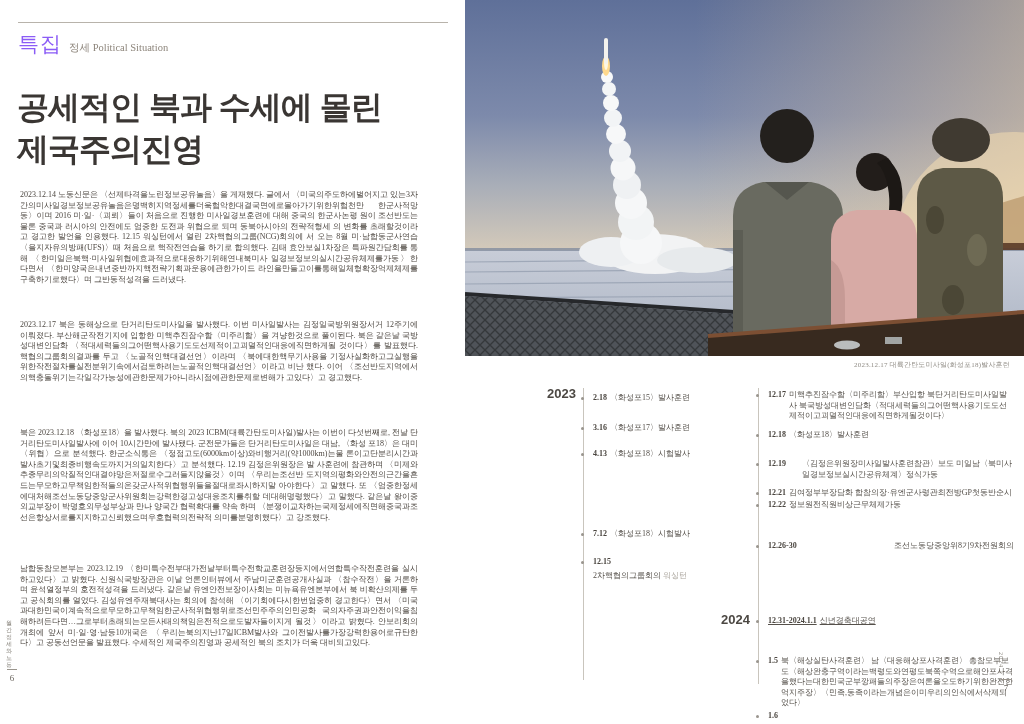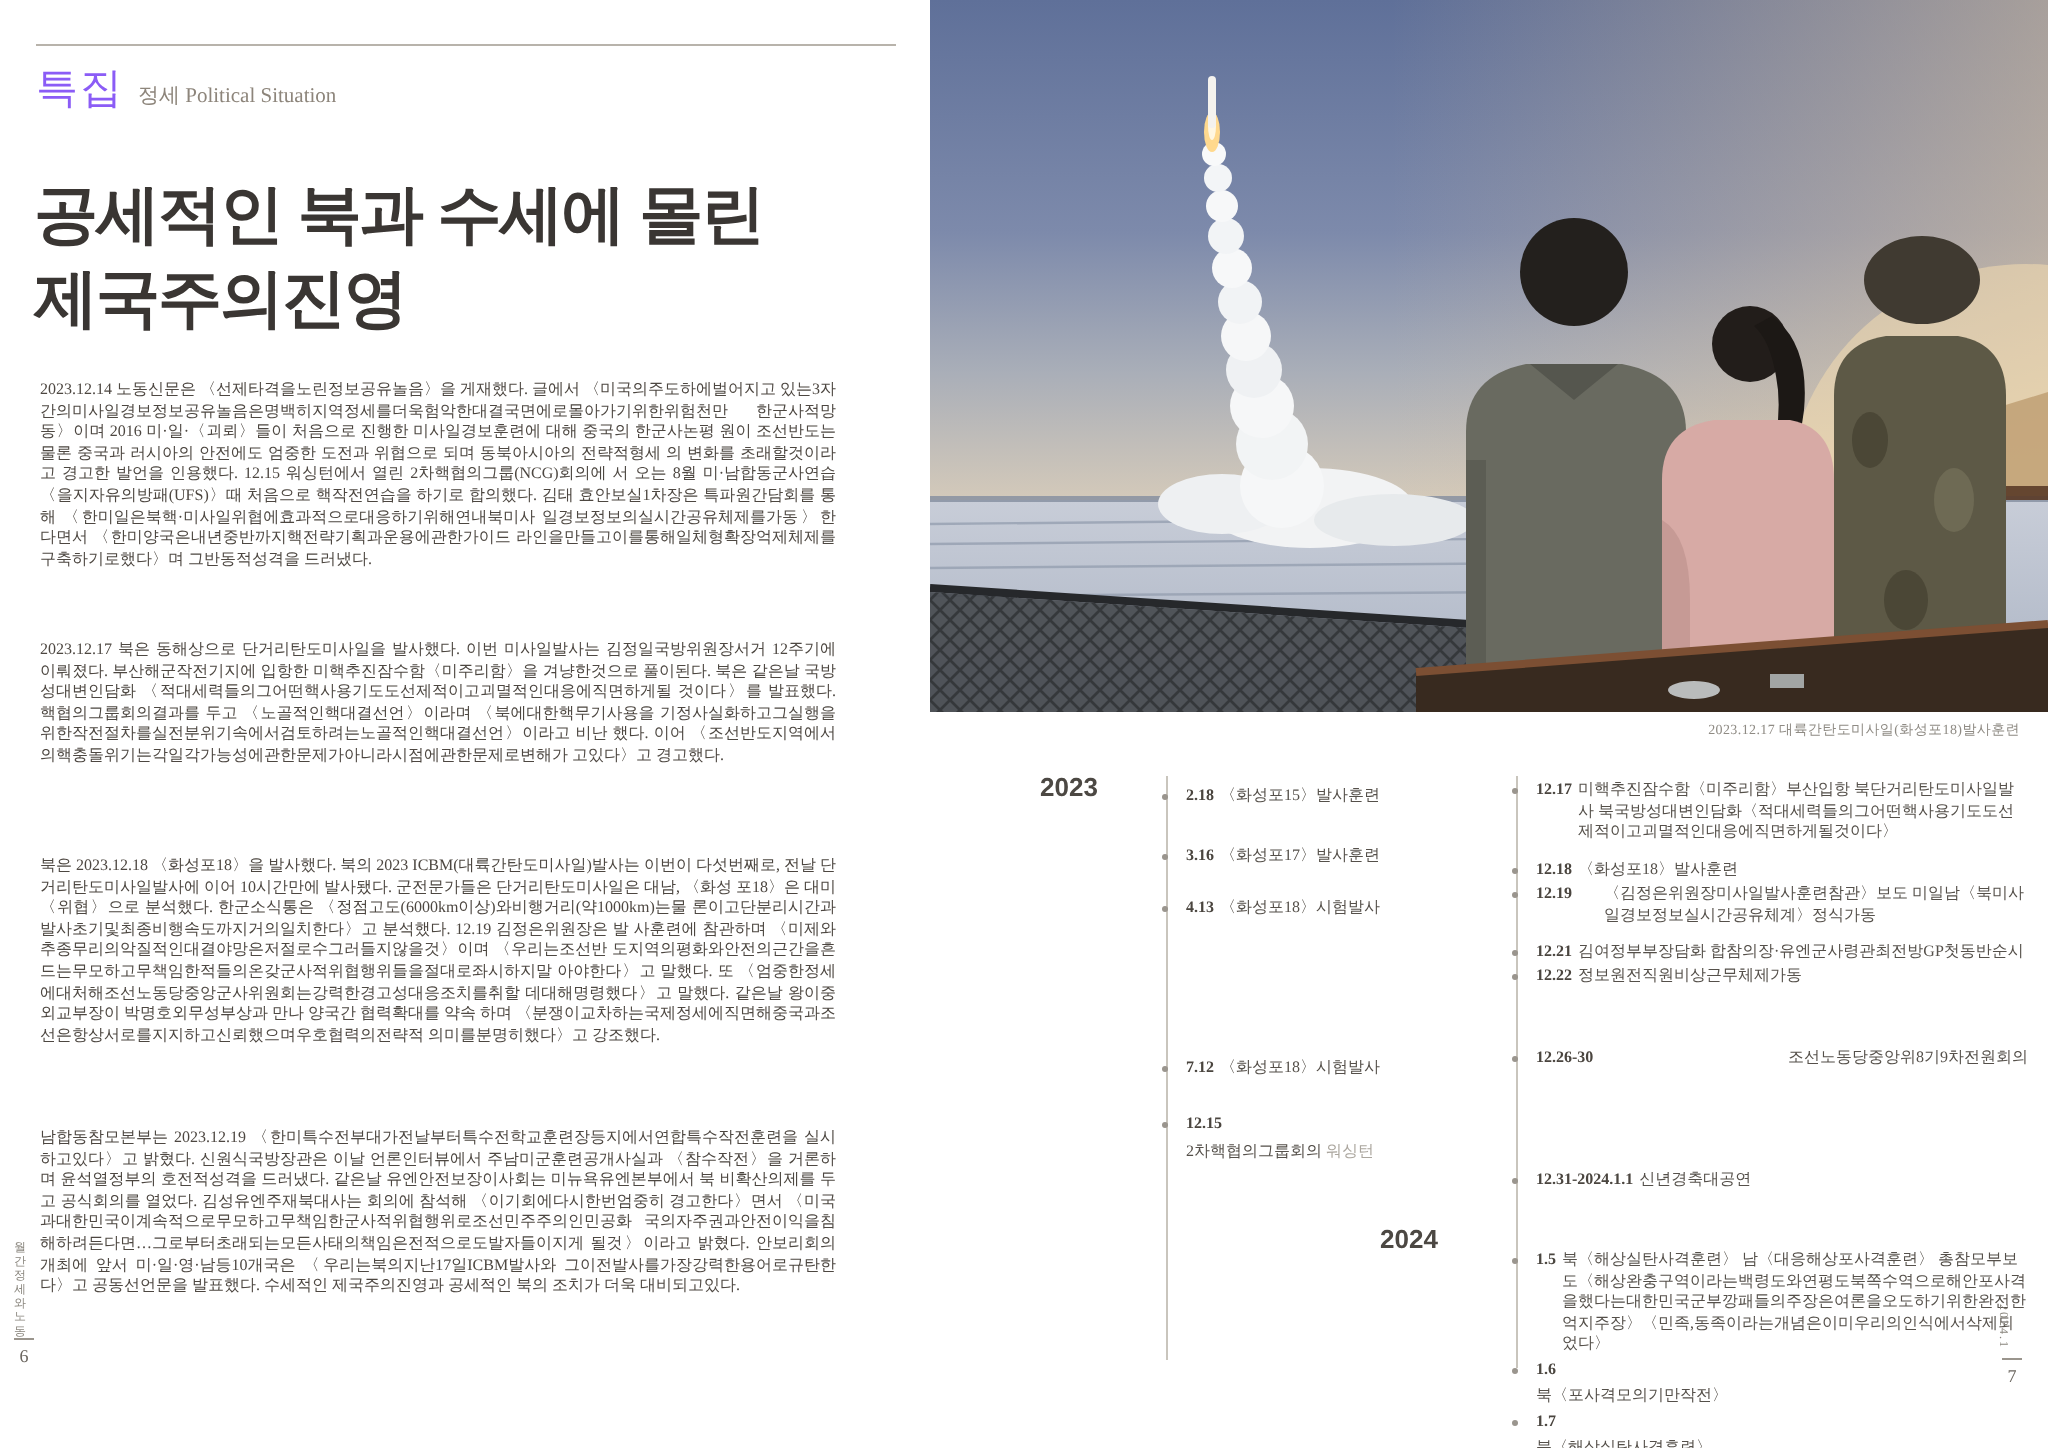--- a/index.html
+++ b/index.html
@@ -25,36 +25,36 @@
   .right-folio{left:998px;top:652px;width:16px;}
   
   .photo{position:absolute;left:465px;top:0;width:559px;height:356px;display:block;}
   .caption{position:absolute;left:700px;top:360px;width:310px;text-align:right;
            font-size:7px;color:#8f8b84;letter-spacing:.2px;}
   
   .tl-line{position:absolute;width:1px;background:#c9c5bd;}
   .tl-line-left{left:583px;top:388px;height:292px;}
   .tl-line-right{left:758px;top:388px;height:296px;}
   .tl-year{position:absolute;font-family:"Liberation Sans",sans-serif;font-weight:bold;
-           font-size:13px;color:#4c4843;}
+           font-size:13px;color:#4c4843;text-align:right;}
   .tl-year-2023{left:520px;top:386px;width:56px;}
   .tl-year-2024{left:690px;top:612px;width:60px;}
   .tl-col{position:absolute;font-size:8px;line-height:10.5px;color:#55504a;}
   .tl-col-left{left:593px;top:388px;width:158px;}
   .tl-col-right{left:768px;top:388px;width:246px;}
   .tl-entry{position:relative;display:flex;gap:3px;}
   .tl-entry::before{content:"";position:absolute;left:-12px;top:4px;width:3px;height:3px;
                     border-radius:50%;background:#9a958e;}
   .tl-date{font-weight:bold;white-space:nowrap;color:#4a453f;}
   .tl-text{flex:1;}
   .tl-note{color:#aba69e;margin-left:2px;}
   .mtA{margin-top:5px;} .mtB{margin-top:19px;} .mtC{margin-top:16px;}
   .mtD{margin-top:69px;} .mtE{margin-top:81px;} .mtF{margin-top:18px;flex-direction:column;}
-  .mtG{margin-top:2px;}  .mtH{margin-top:8px;}  .mtI{margin-top:2px;gap:16px;}
-  .mtJ{margin-top:1px;}  .mtK{margin-top:30px;} .mtL{margin-top:50px;}
+  .mtG{margin-top:2px;}  .mtH{margin-top:8px;}  .mtI{margin-top:19px;gap:16px;}
+  .mtJ{margin-top:1px;}  .mtK{margin-top:30px;} .mtL{margin-top:64px;text-decoration:underline;}
   .mtM{margin-top:31px;text-align:right;} .mtN{margin-top:2px;flex-direction:column;}
 </style>
 </head>
 <body>
 
 <div class="canvas">
 
   <div class="header-rule"></div>
 
   <div class="kicker-row">

